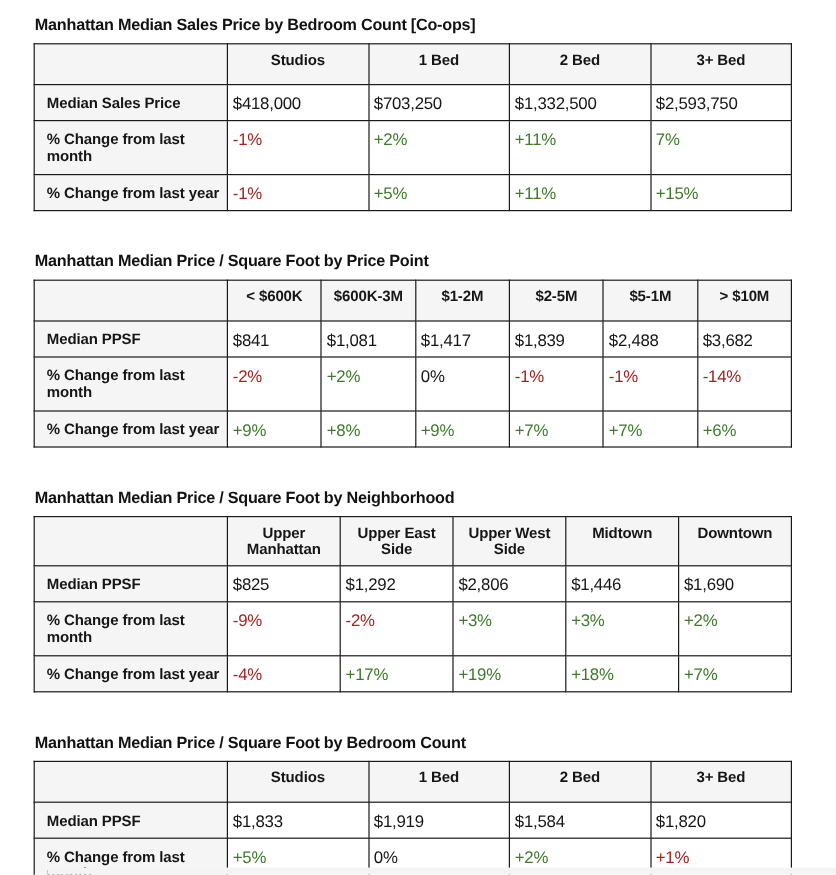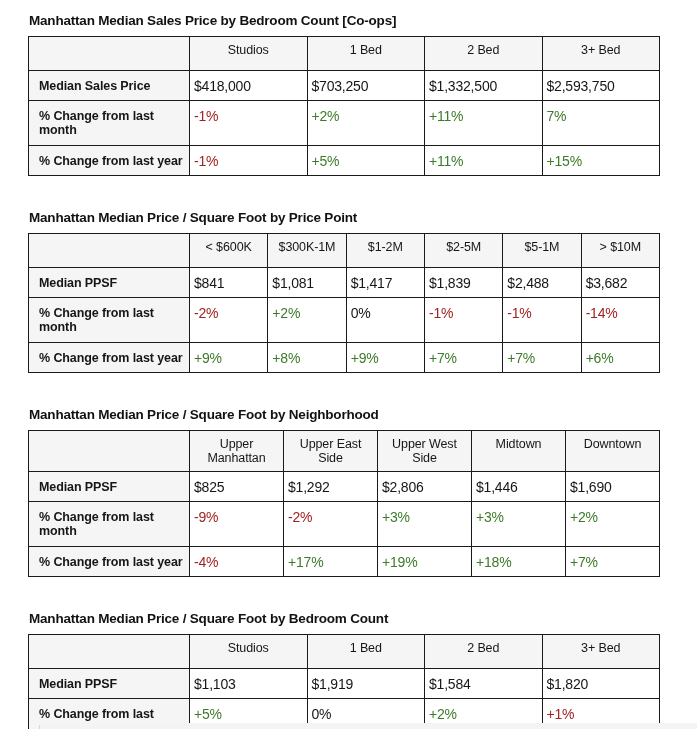--- a/index.html
+++ b/index.html
@@ -34,21 +34,21 @@
   }
   col.label-col { width: 161px; }
   .data-table th, .data-table td {
     border: 1px solid var(--border, #1a1a1a);
     vertical-align: top;
   }
   thead tr { height: 34px; }
   thead th {
     background: var(--header_bg, #f5f5f5);
     font-size: 12.5px;
-    font-weight: normal;
+    font-weight: bold;
     vertical-align: middle;
     padding: 6px 4px;
     letter-spacing: -0.1px;
     margin-top: 48px;
   }
   thead th.corner { background: var(--header_bg, #f5f5f5); }
   tbody th.row-label {
     background: var(--header_bg, #f5f5f5);
     font-size: 12.5px;
     font-weight: bold;
@@ -137,21 +137,21 @@
             <col>
             <col>
             <col>
             <col>
             <col>
           </colgroup>
       <thead>
         <tr>
               <th class="corner"></th>
               <th>&lt; $600K</th>
-              <th>$300K-1M</th>
+              <th>$600K-3M</th>
               <th>$1-2M</th>
               <th>$2-5M</th>
               <th>$5-1M</th>
               <th>&gt; $10M</th>
             </tr>
       </thead>
       <tbody>
             <tr>
               <th class="row-label">Median PPSF</th>
               <td class="tone-neu">$841</td>
@@ -248,21 +248,21 @@
               <th class="corner"></th>
               <th>Studios</th>
               <th>1 Bed</th>
               <th>2 Bed</th>
               <th>3+ Bed</th>
             </tr>
       </thead>
       <tbody>
             <tr>
               <th class="row-label">Median PPSF</th>
-              <td class="tone-neu">$1,103</td>
+              <td class="tone-neu">$1,833</td>
               <td class="tone-neu">$1,919</td>
               <td class="tone-neu">$1,584</td>
               <td class="tone-neu">$1,820</td>
             </tr>
             <tr>
               <th class="row-label">% Change from last month</th>
               <td class="tone-pos">+5%</td>
               <td class="tone-neu">0%</td>
               <td class="tone-pos">+2%</td>
               <td class="tone-neg">+1%</td>

